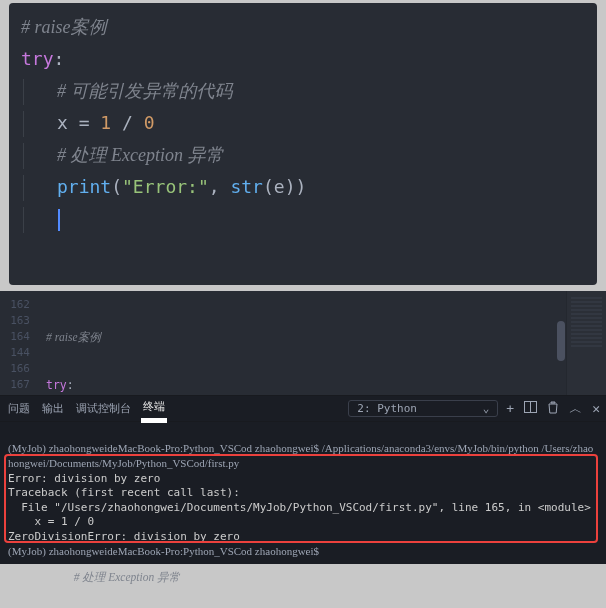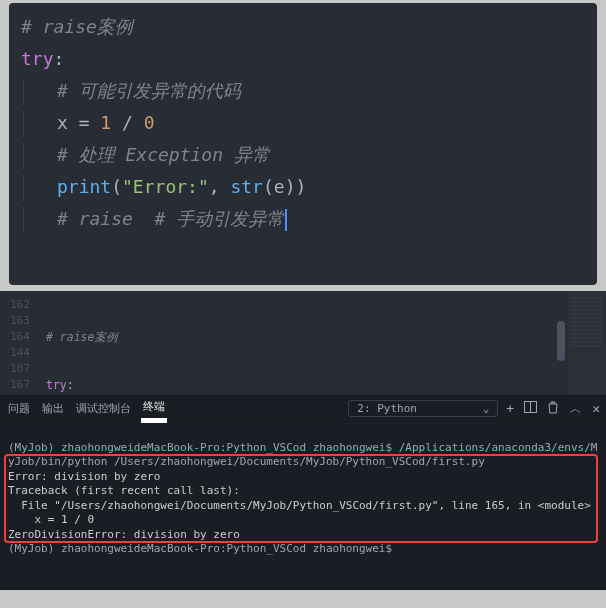--- a/index.html
+++ b/index.html
@@ -43,21 +43,21 @@
     height: 282px;
   }
   .top-block .line { white-space: pre; }
   .i1 { padding-left: 36px; position: relative; }
   .i1::before {
     content:"";
     position:absolute;
     left:2px; top:4px; bottom:2px;
     width:1px; background:#3b4048;
   }
-  .comment { color: var(--comment-light); font-style: italic; }
+  .comment { color: var(--comment-light); font-style: italic; font-family: Liberation Serif, serif; }
   .kw { color: var(--keyword); }
   .cls { color: var(--classname); }
   .bi { color: var(--builtin); }
   .str { color: var(--string); }
   .num { color: var(--number); }
   .pl { color: var(--plain); }
   .cursor {
     display:inline-block;
     width:2px; height:22px;
     background: var(--cursor);
@@ -111,21 +111,21 @@
     width:8px; height:40px;
     background:#4b5160; border-radius:4px;
   }
 
   
   .term-panel {
     background: var(--bg-darker);
     border-top:1px solid var(--panel-border);
     font-size: 11px;
     color: var(--tab-fg);
-    height: 195px;
+    height: 169px;
     position:relative;
   }
   .term-tabs {
     display:flex;
     align-items:center;
     height:26px;
     border-bottom:1px solid var(--panel-border);
     padding:0 6px;
     gap:8px;
   }
@@ -147,21 +147,21 @@
   .term-body {
     padding: 4px 8px 2px 8px;
     font-family: Menlo, Consolas, monospace;
     font-size: 11px;
     line-height: 14.5px;
     color: #cccccc;
     position:relative;
     white-space: pre-wrap;
     word-break: break-all;
   }
-  .term-body .path-prompt { color:#9da5b4; }
+  .term-body .path-prompt { color:#9da5b4;font-family:Liberation Serif, serif; }
   .err-box {
     position:absolute;
     left:4px; right:8px;
     top:32px; height:89px;
     border:2px solid var(--highlight-box);
     border-radius:4px;
     pointer-events:none;
   }
 </style>
 </head>
@@ -174,30 +174,30 @@
 
   <div class="line i1"><span class="comment"># 可能引发异常的代码</span></div>
 
   <div class="line i1"><span class="pl">x</span><span class="pl"> = </span><span class="num">1</span><span class="pl"> / </span><span class="num">0</span></div>
 
 
   <div class="line i1"><span class="comment"># 处理 Exception 异常</span></div>
 
   <div class="line i1"><span class="bi">print</span><span class="pl">(</span><span class="str">"Error:"</span><span class="pl">, </span><span class="bi">str</span><span class="pl">(</span><span class="pl">e</span><span class="pl">))</span></div>
 
-  <div class="line i1"><span class="comment"># raise  # 手动引发异常</span><span class="cursor"></span></div>
+  <div class="line i1"><span class="cursor"></span></div>
 </div>
 
 <div class="mid-block">
   <div class="gutter">
     <div>162</div>
     <div>163</div>
     <div>164</div>
     <div>144</div>
-    <div>107</div>
+    <div>166</div>
     <div>167</div>
     <div>101</div>
     <div>125</div>
   </div>
   <div class="code-col">
     <div class="line"><span class="comment"># raise案例</span></div>
     <div class="line"><span class="kw">try</span><span class="pl">:</span></div>
     <div class="line">    <span class="comment"># 可能引发异常的代码</span></div>
     <div class="line">    <span class="pl">x</span><span class="pl"> = </span><span class="num">1</span><span class="pl"> / </span><span class="num">0</span></div>
     <div class="line"><span class="kw">except</span> <span class="cls">Exception</span> <span class="kw">as</span> <span class="pl">e</span><span class="pl">:</span></div>

